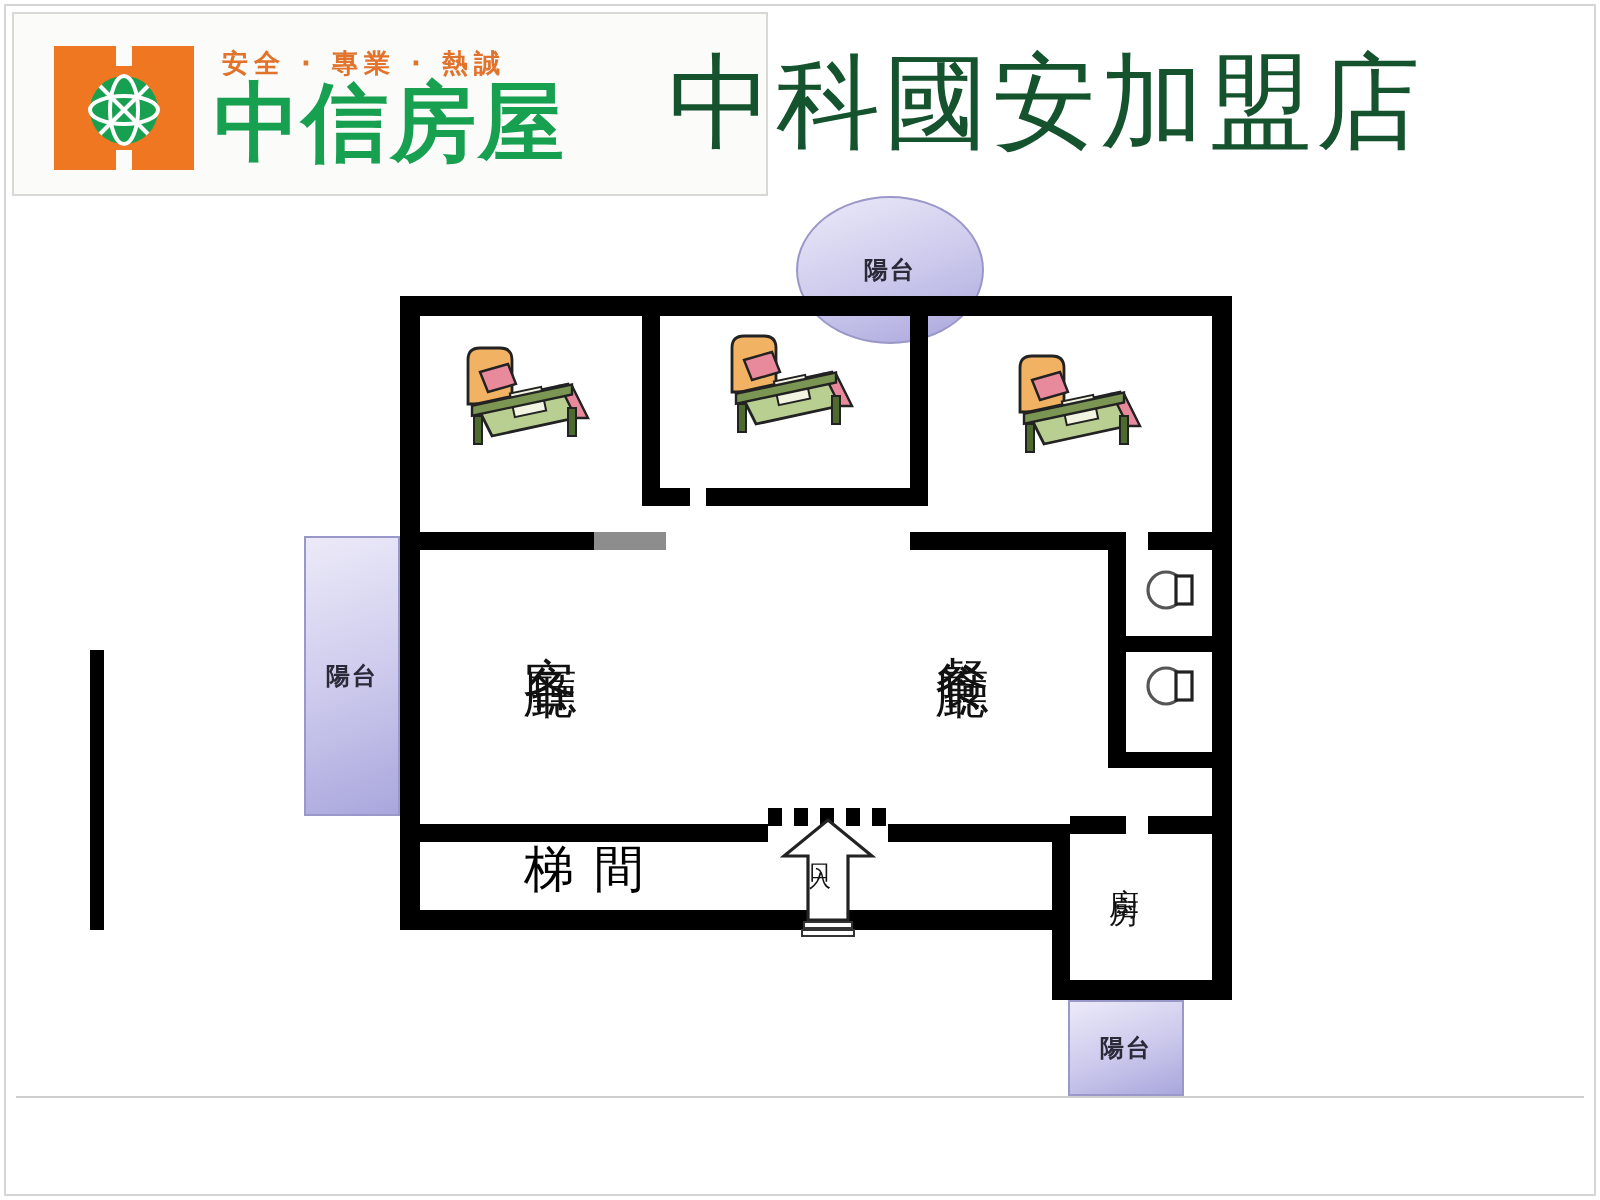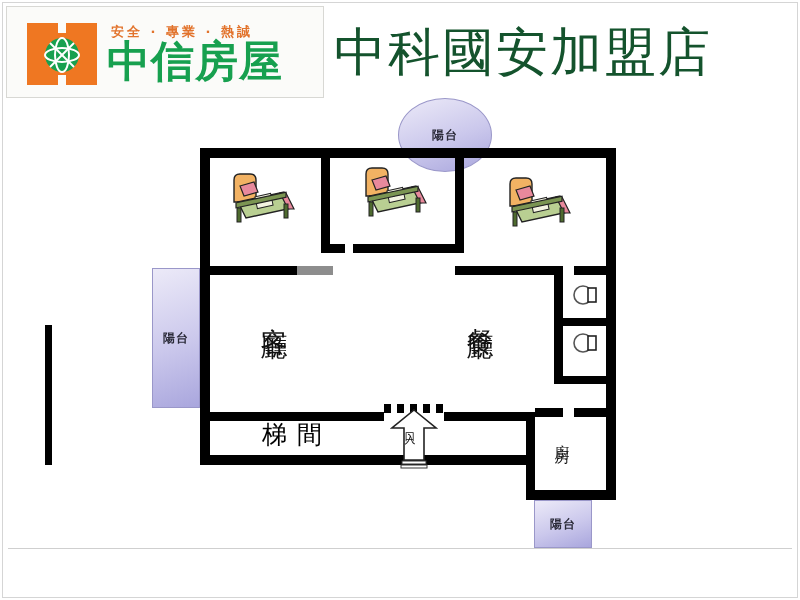--- a/index.html
+++ b/index.html
@@ -16,21 +16,21 @@
     height: 600px;
     background: #ffffff;
     overflow: hidden;
     box-sizing: border-box;
   }
   
   .brand-banner {
     position: absolute;
     left: 6px;
     top: 6px;
-    width: 318px;
+    width: 378px;
     height: 92px;
     background: #fbfbf9;
     border: 1px solid #d8d8d4;
     box-sizing: border-box;
   }
   .brand-mark {
     position: absolute;
     left: 20px;
     top: 16px;
     width: 70px;
@@ -66,21 +66,21 @@
   .brand-name {
     position: absolute;
     left: 100px;
     top: 30px;
     font-size: 43px;
     line-height: 50px;
     letter-spacing: 1px;
     color: #17a04f;
     font-weight: bold;
     white-space: nowrap;
-    font-family: Liberation Serif, serif;
+    font-family: Liberation Sans, sans-serif;
   }
   .store-title {
     position: absolute;
     left: 334px;
     top: 22px;
     font-size: 52px;
     line-height: 60px;
     color: #14532d;
     letter-spacing: 2px;
     white-space: nowrap;

